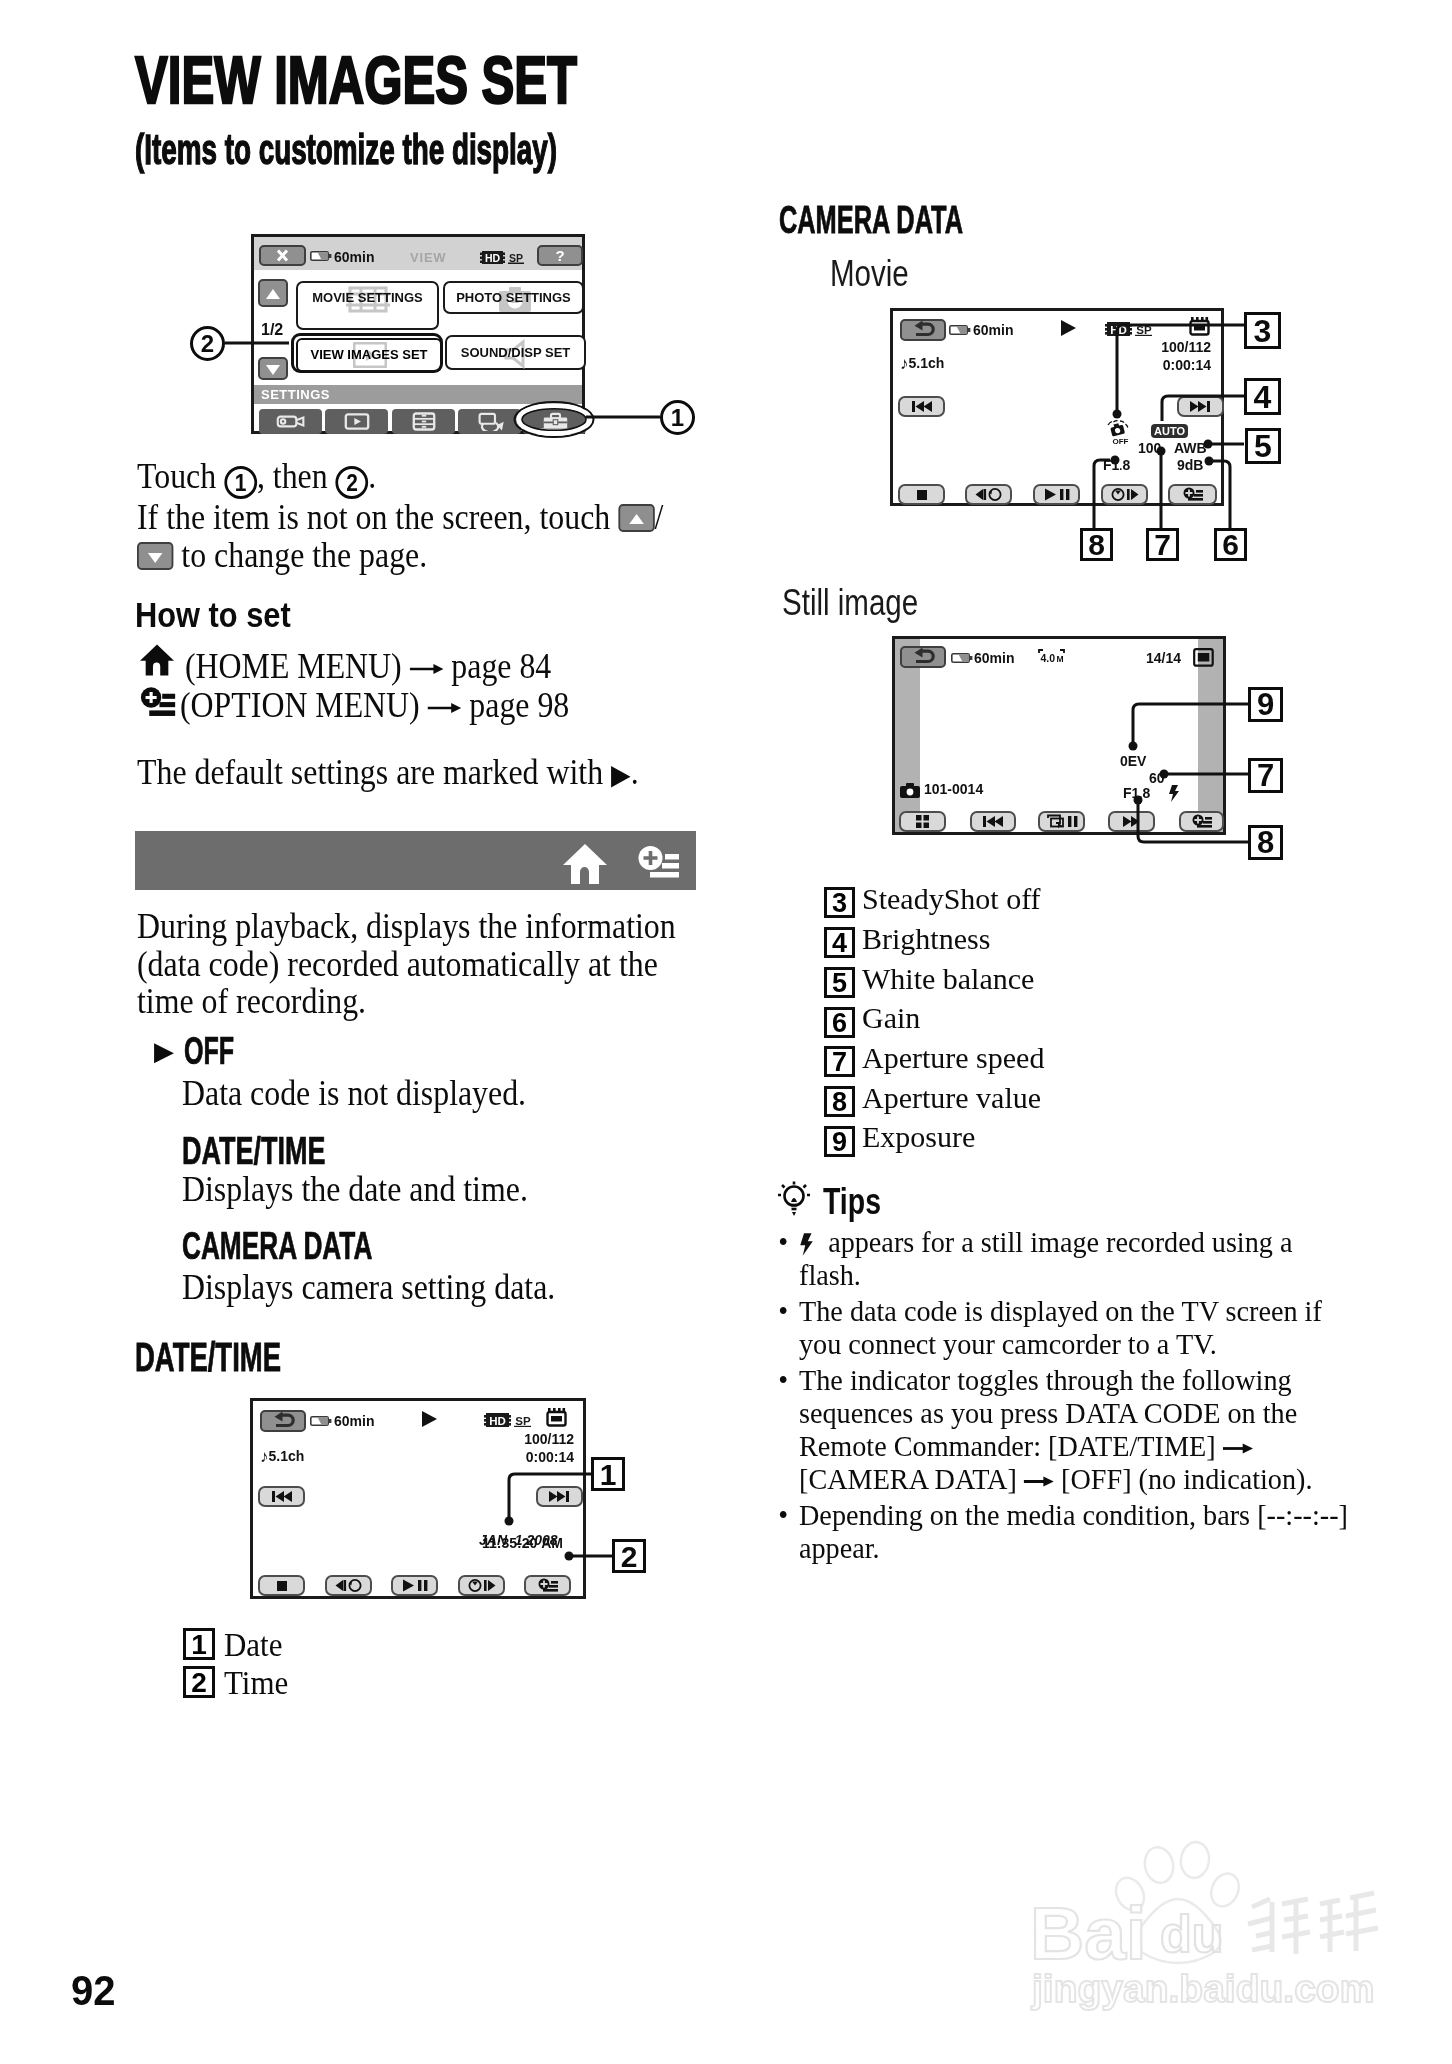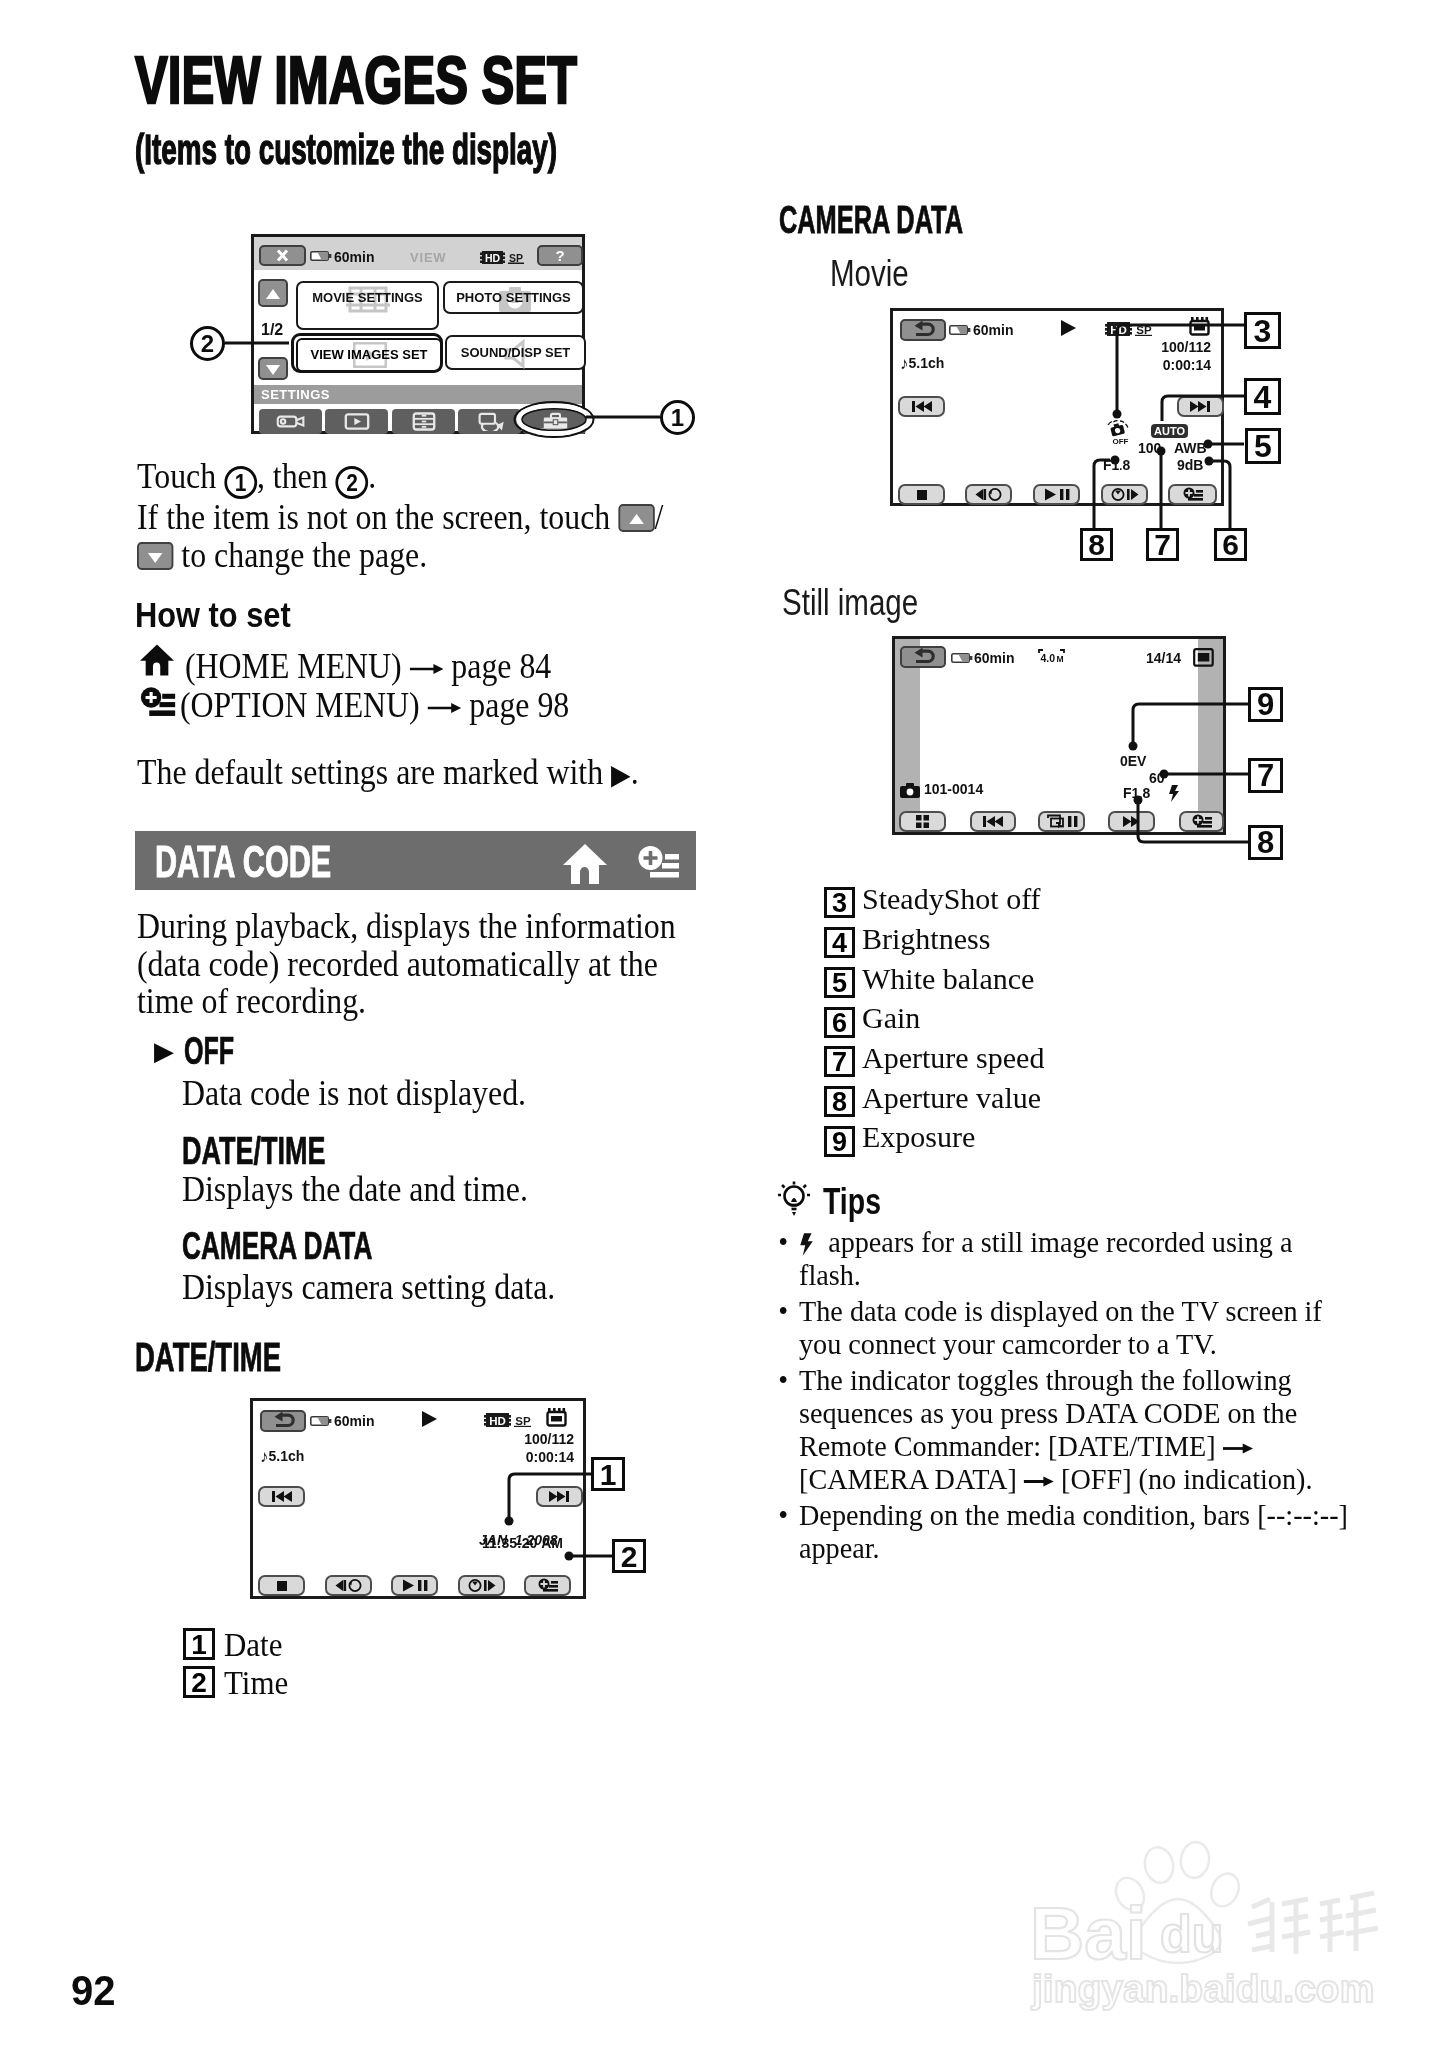--- a/index.html
+++ b/index.html
@@ -213,21 +213,20 @@
   </svg>
 
 <div class="abs serif" style="left:180px;top:687px;">(OPTION MENU) <svg style="display:inline-block;vertical-align:3px;" width="37" height="12" viewBox="0 0 37 12">
       <path d="M0 6 H28" stroke="#0c0c0c" stroke-width="2.7"></path>
       <path d="M37 6 L26 1 V11 Z" fill="#0c0c0c"></path>
     </svg> page 98</div>
 
 <div class="abs serif" style="left:137px;top:754px;">The default settings are marked with <span style="font-family:'Liberation Sans';font-size:28px;">▶</span>.</div>
 
 <div class="abs" style="left:135px;top:831px;width:561px;height:59px;background:#6d6d6d;" id="banner">
-  <div class="abs bh" style="left:20px;top:5px;font-size:45px;color:#fff;"><span class="cond" id="t4" style="color:#fff;transform:scaleX(0.68);-webkit-text-stroke:1px #fff;">DATA CODE</span></div>
 
   <svg class="abs" style="left:428px;top:13px;" width="44" height="40" viewBox="0 0 44 40">
       <path d="M22 0 L44 21 L36 21 L36 40 L26 40 L26 28 A4.5 5 0 0 0 17 28 L17 40 L8 40 L8 21 L0 21 Z" fill="#fff"></path>
     </svg>
 
   <svg class="abs" style="left:503px;top:15px;" width="43" height="35" viewBox="0 0 43 35">
       <circle cx="12.5" cy="12" r="12" fill="#fff"></circle>
       <path d="M12.5 5 V19 M5.5 12 H19.5" stroke="#6d6d6d" stroke-width="3.6"></path>
       <rect x="27" y="8" width="14" height="5.5" fill="#fff"></rect>
       <rect x="24" y="17" width="17" height="5.5" fill="#fff"></rect>

